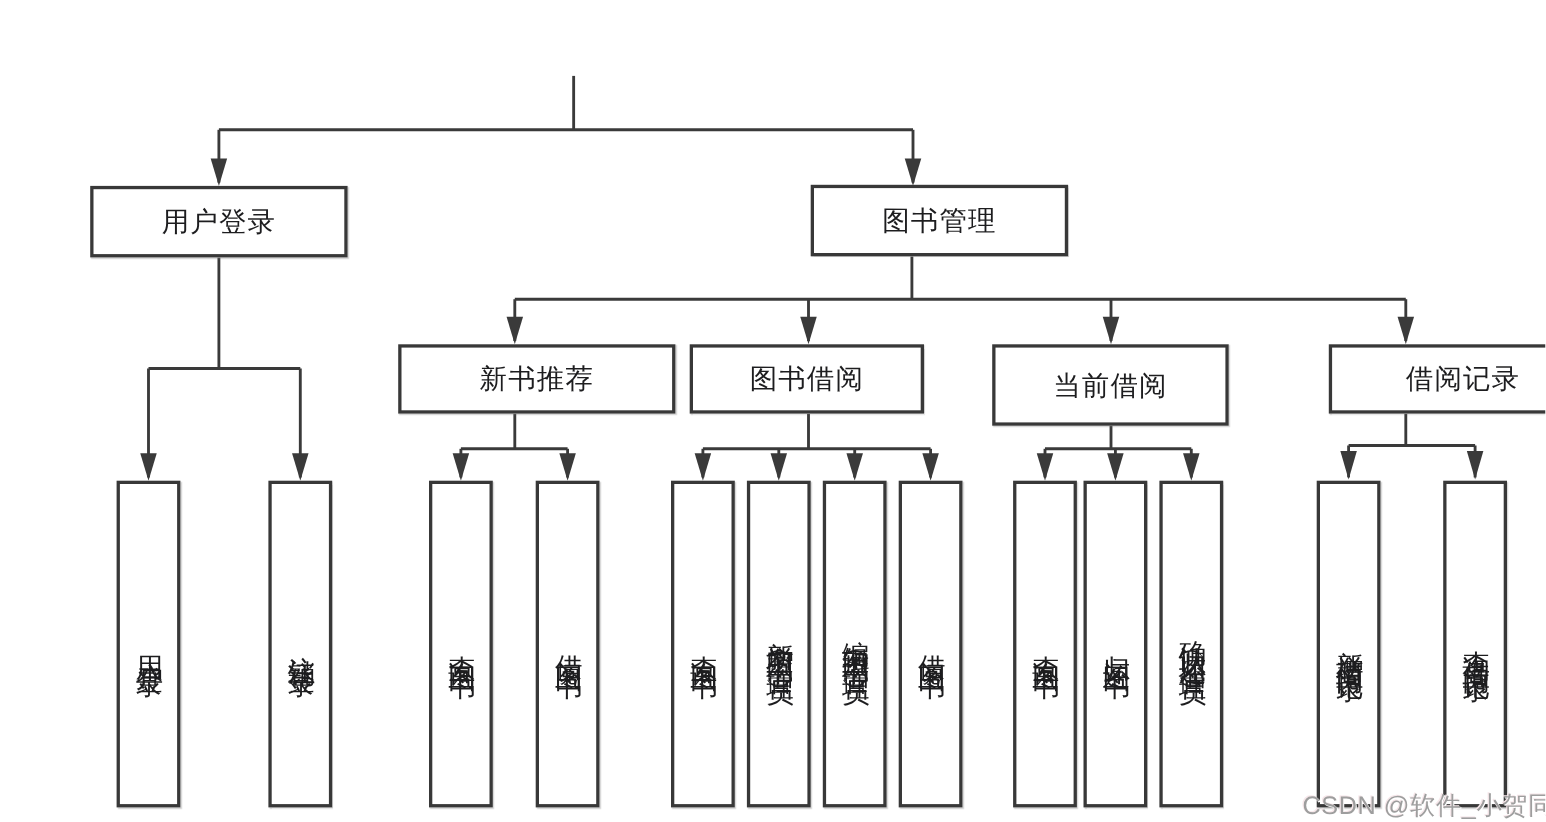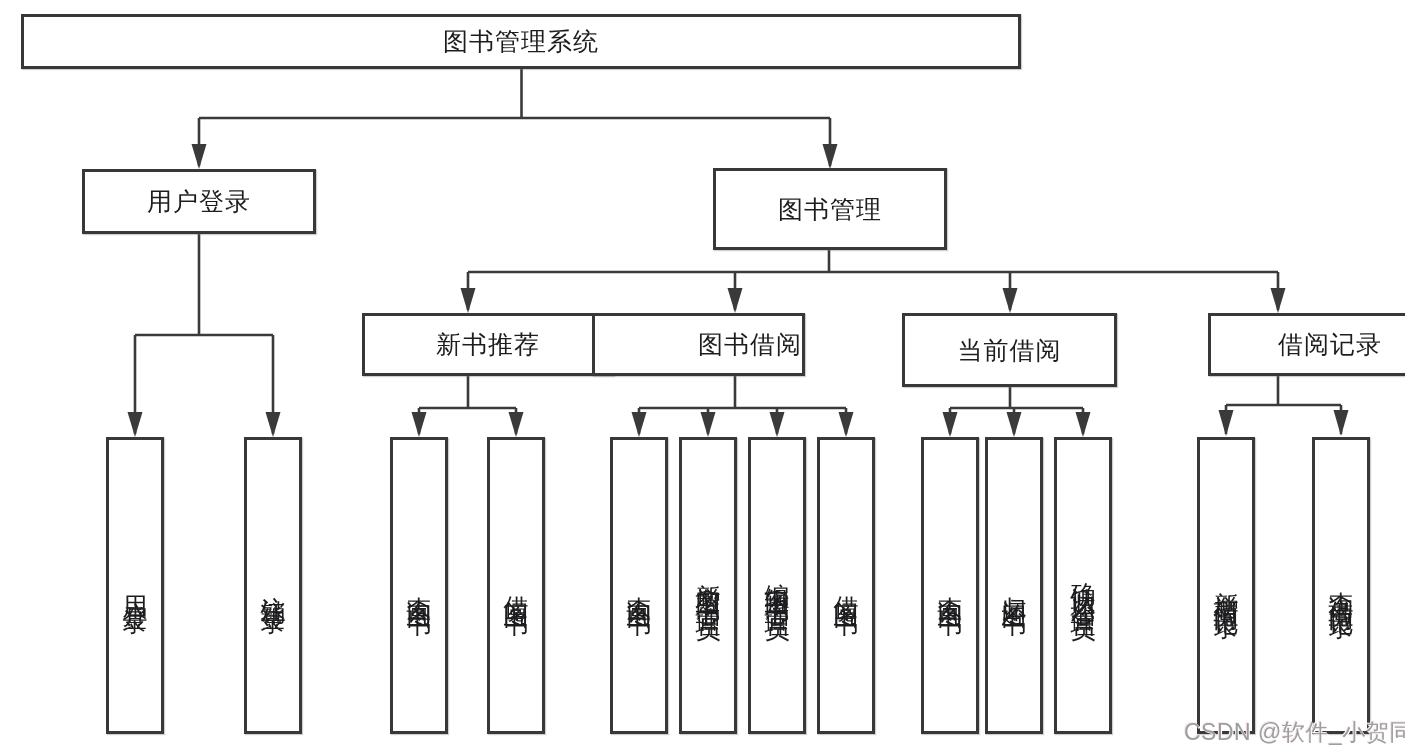--- a/index.html
+++ b/index.html
@@ -28,24 +28,24 @@
     text-orientation:mixed;
     font-size:25px;
     letter-spacing:5px;
     line-height:1;
     white-space:nowrap;
   }
   
   .n-root   {left:21px;  top:14px;  width:1000px; height:55px;}
   
   .n-login  {left:82px;  top:169px; width:234px;  height:65px;}
-  .n-mgmt   {left:713px; top:168px; width:234px;  height:82px;}
+  .n-mgmt   {left:737px; top:168px; width:234px;  height:65px;}
   
   .n-new    {left:362px; top:313px; width:252px;  height:63px;}
-  .n-borrow {left:592px; top:313px; width:213px;  height:63px;justify-content:flex-end;}
+  .n-borrow {left:627px; top:313px; width:213px;  height:63px;}
   .n-current{left:902px; top:313px; width:215px;  height:74px;}
   .n-record {left:1172px;top:313px; width:244px;  height:63px;margin-left:36px;}
   
   .leaf{top:437px;width:58px;height:297px;}
   .l-a1{left:106px;} .l-a2{left:244px;}
   .l-b1{left:390px;} .l-b2{left:487px;}
   .l-c1{left:610px;} .l-c2{left:679px;} .l-c3{left:748px;} .l-c4{left:817px;}
   .l-d1{left:921px;} .l-d2{left:985px;} .l-d3{left:1054px;}
   .l-e1{left:1197px;}.l-e2{left:1312px;}
   #watermark{
@@ -122,23 +122,20 @@
       <path d="M769.5,412 h15 L777,437 Z"></path>
       <path d="M838.5,412 h15 L846,437 Z"></path>
       <path d="M942.5,412 h15 L950,437 Z"></path>
       <path d="M1006.5,412 h15 L1014,437 Z"></path>
       <path d="M1075.5,412 h15 L1083,437 Z"></path>
       <path d="M1218.5,410 h15 L1226,436 Z"></path>
       <path d="M1333.5,410 h15 L1341,436 Z"></path>
     </g>
   </svg>
 
-  <div class="box h n-root">
-    <span>图书管理系统</span>
-  </div>
 
   <div class="box h n-login">
     <span>用户登录</span>
   </div>
   <div class="box h n-mgmt">
     <span>图书管理</span>
   </div>
 
   <div class="box h n-new">
     <span>新书推荐</span>

